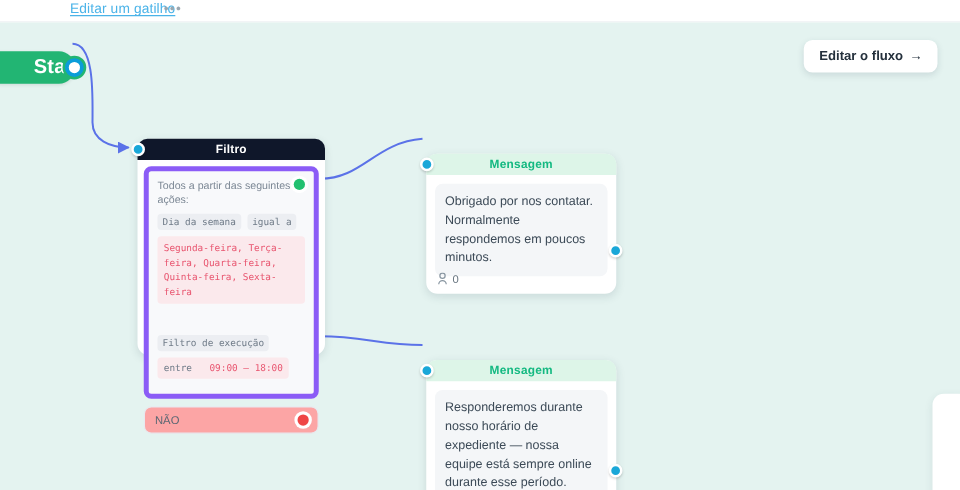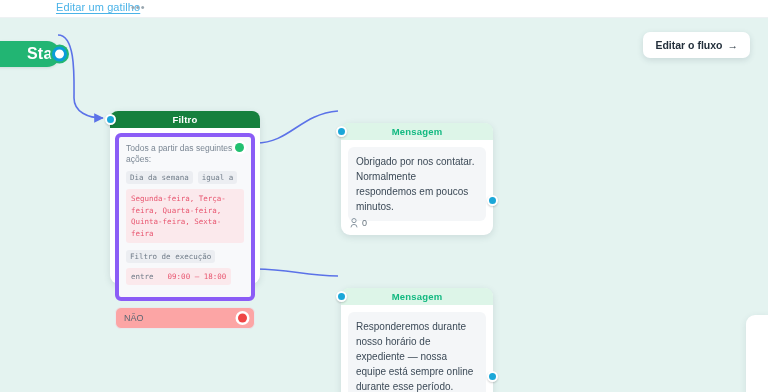--- a/index.html
+++ b/index.html
@@ -60,21 +60,21 @@
   .node {
     position: absolute; background: #ffffff;
     border-radius: 9px; box-shadow: 0 2px 7px rgba(35,60,80,.13);
     overflow: visible;
   }
   .node-head {
     height: 17px; border-radius: 8px 8px 0 0;
     display: flex; align-items: center; justify-content: center;
     font-size: 9.5px; font-weight: bold; letter-spacing: .2px;
   }
-  .head-filter { background: #15803d; color: #ffffff; text-align: center; }
+  .head-filter { background: #0f172a; color: #ffffff; text-align: center; }
   .head-msg    { background: #ddf5e8; color: #13b981; }
 
   .port {
     position: absolute; width: 11px; height: 11px; border-radius: 50%;
     background: #1aa7d8; border: 2px solid #ffffff;
     box-shadow: 0 1px 2px rgba(0,0,0,.18);
   }
   .port-in { left: -5px; top: 3px; }
 
   
@@ -95,21 +95,21 @@
   }
   .cond-row { display: flex; gap: 5px; margin-bottom: 5px; flex-wrap: wrap; }
   .chip {
     background: #eceef2; color: #6f7b88; border-radius: 3px;
     font-family: "DejaVu Sans Mono", monospace; font-size: 7.5px;
     padding: 2px 4px; white-space: nowrap;
   }
   .chip-val {
     background: #fbe9ec; color: #e8556f; border-radius: 3px;
     font-family: "DejaVu Sans Mono", monospace; font-size: 7.5px;
-    padding: 4px 5px; line-height: 1.55; display: block; margin-bottom: 7px;
+    padding: 4px 5px; line-height: 1.55; display: block; margin-bottom: 25px;
   }
   .chip-inline-val {
     background: transparent; color: #e8556f;
     font-family: "DejaVu Sans Mono", monospace; font-size: 7.5px;
     padding: 2px 0; white-space: nowrap;
   }
   .chip-pair {
     background: #fbe9ec; border-radius: 3px; padding: 2px 5px;
     display: inline-flex; gap: 14px; align-items: center;
   }

